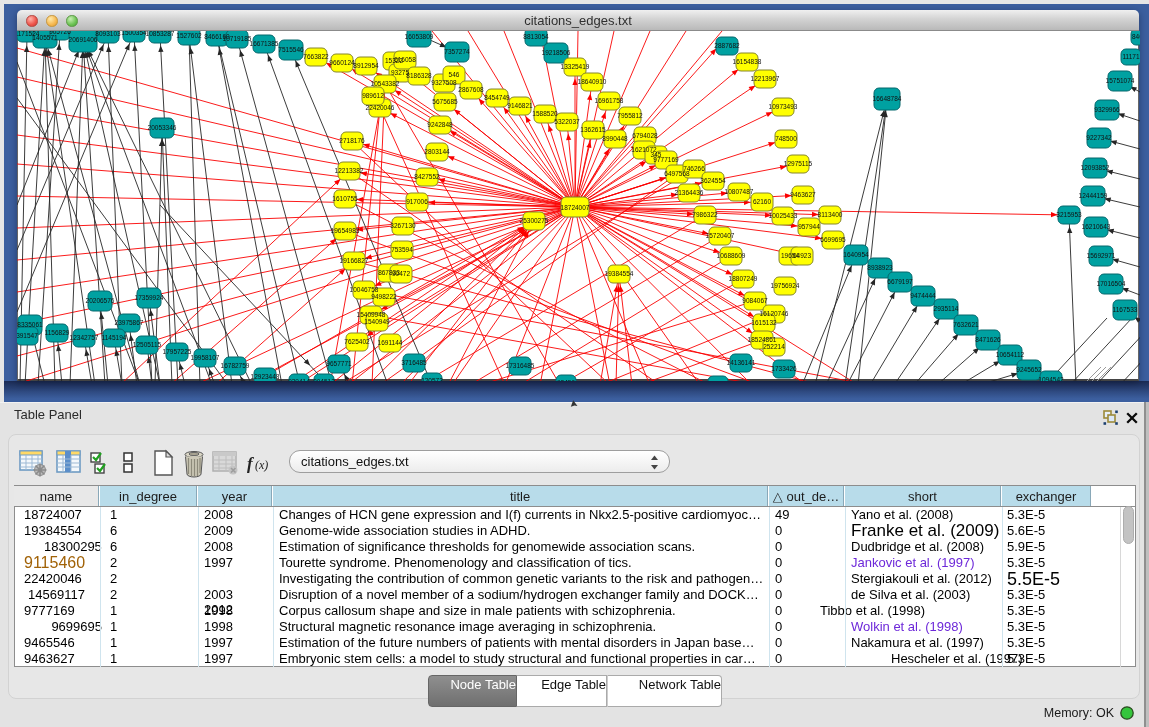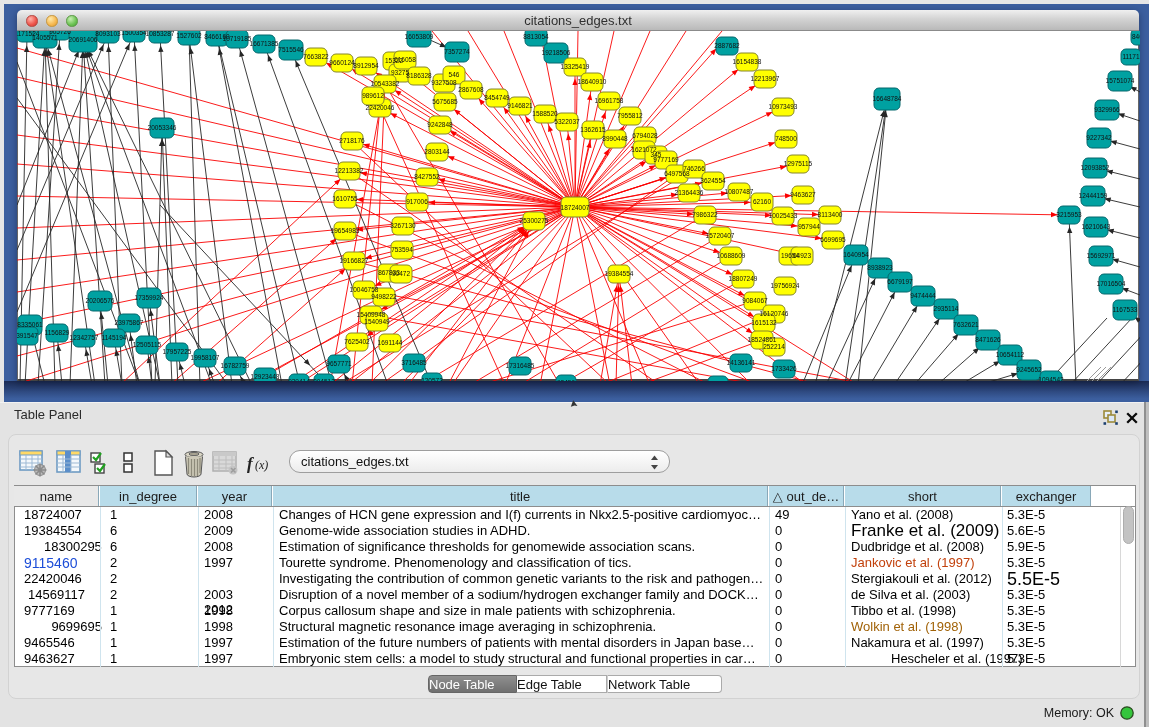--- a/index.html
+++ b/index.html
@@ -10,21 +10,21 @@
   border-radius:5px 5px 0 0; box-shadow:0 2px 7px rgba(10,18,40,.45);}
 #titlebar {position:absolute;left:0;top:0;width:100%;height:21px;border-radius:5px 5px 0 0;
   background:linear-gradient(#f0f0f0,#d3d3d3 45%,#b9b9b9);border-bottom:1px solid #8b8b8b;}
 #titlebar .t {text-align:center;font-size:13px;line-height:21px;color:#303030;}
 .tl {position:absolute;top:5px;width:11.5px;height:11.5px;border-radius:50%;}
 #canvas {position:absolute;left:0;top:21px;width:1122px;height:350px;background:#fff;
   border-left:1px solid #666;border-right:1px solid #666;border-bottom:2px solid #444;overflow:hidden;}
 #tablepanel {position:absolute;left:0;top:402px;width:1149px;height:325px;border-top:1px solid #f2f2f2;background:#e3e3e3;}
 #tbl {position:absolute;left:14px;top:485px;width:1122px;height:182px;background:#fff;
   border:1px solid #8d8d8d;}
-.seg {position:absolute;top:675px;height:18px;font-size:13px;line-height:18px;text-align:left;color:#111;}
+.seg {position:absolute;top:675px;height:32px;font-size:13px;line-height:18px;text-align:right;color:#111;}
 </style></head><body>
 <div id="desktop"></div>
 <div id="deskshadow"></div>
 <div id="netwin">
  <div id="titlebar">
       <div class="t">citations_edges.txt</div>
   <div class="tl" style="left:9px;background:radial-gradient(circle at 35% 30%,#ffb3aa,#ee544a 60%,#c63f39);border:0.5px solid #b5423b;"></div>
   <div class="tl" style="left:29px;background:radial-gradient(circle at 35% 30%,#ffe9a8,#f6b850 60%,#d99b33);border:0.5px solid #c79437;"></div>
   <div class="tl" style="left:49px;background:radial-gradient(circle at 35% 30%,#c7eeb2,#6cc353 60%,#4ba23c);border:0.5px solid #57973f;"></div>
  </div>
@@ -753,54 +753,54 @@
 <div style="position:absolute;left:775px;top:523px;width:68px;height:16px;overflow:hidden;white-space:nowrap;font-size:13px;line-height:16px;color:#000;">0</div>
 <div style="position:absolute;left:851px;top:523px;width:149px;height:16px;overflow:hidden;white-space:nowrap;font-size:17px;line-height:16px;color:#000;">Franke et al. (2009)</div>
 <div style="position:absolute;left:1007px;top:523px;width:82px;height:16px;overflow:hidden;white-space:nowrap;font-size:13px;line-height:16px;color:#000;">5.6E-5</div>
 <div style="position:absolute;left:24px;top:539px;width:78px;height:16px;overflow:hidden;white-space:nowrap;font-size:13px;line-height:16px;color:#000;margin-left:20px;">18300295</div>
 <div style="position:absolute;left:110px;top:539px;width:90px;height:16px;overflow:hidden;white-space:nowrap;font-size:13px;line-height:16px;color:#000;">6</div>
 <div style="position:absolute;left:204px;top:539px;width:67px;height:16px;overflow:hidden;white-space:nowrap;font-size:13px;line-height:16px;color:#000;">2008</div>
 <div style="position:absolute;left:279px;top:539px;width:488px;height:16px;overflow:hidden;white-space:nowrap;font-size:13px;line-height:16px;color:#000;">Estimation of significance thresholds for genomewide association scans.</div>
 <div style="position:absolute;left:775px;top:539px;width:68px;height:16px;overflow:hidden;white-space:nowrap;font-size:13px;line-height:16px;color:#000;">0</div>
 <div style="position:absolute;left:851px;top:539px;width:149px;height:16px;overflow:hidden;white-space:nowrap;font-size:13px;line-height:16px;color:#000;">Dudbridge et al. (2008)</div>
 <div style="position:absolute;left:1007px;top:539px;width:82px;height:16px;overflow:hidden;white-space:nowrap;font-size:13px;line-height:16px;color:#000;">5.9E-5</div>
-<div style="position:absolute;left:24px;top:555px;width:78px;height:16px;overflow:hidden;white-space:nowrap;font-size:14px;line-height:16px;color:#1d4ed8;">9115460</div>
+<div style="position:absolute;left:24px;top:555px;width:78px;height:16px;overflow:hidden;white-space:nowrap;font-size:16px;line-height:16px;color:#a16207;">9115460</div>
 <div style="position:absolute;left:110px;top:555px;width:90px;height:16px;overflow:hidden;white-space:nowrap;font-size:13px;line-height:16px;color:#000;">2</div>
 <div style="position:absolute;left:204px;top:555px;width:67px;height:16px;overflow:hidden;white-space:nowrap;font-size:13px;line-height:16px;color:#000;">1997</div>
 <div style="position:absolute;left:279px;top:555px;width:488px;height:16px;overflow:hidden;white-space:nowrap;font-size:13px;line-height:16px;color:#000;">Tourette syndrome. Phenomenology and classification of tics.</div>
 <div style="position:absolute;left:775px;top:555px;width:68px;height:16px;overflow:hidden;white-space:nowrap;font-size:13px;line-height:16px;color:#000;">0</div>
-<div style="position:absolute;left:851px;top:555px;width:149px;height:16px;overflow:hidden;white-space:nowrap;font-size:13px;line-height:16px;color:#c2410c;">Jankovic et al. (1997)</div>
+<div style="position:absolute;left:851px;top:555px;width:149px;height:16px;overflow:hidden;white-space:nowrap;font-size:13px;line-height:16px;color:#6d28d9;">Jankovic et al. (1997)</div>
 <div style="position:absolute;left:1007px;top:555px;width:82px;height:16px;overflow:hidden;white-space:nowrap;font-size:13px;line-height:16px;color:#000;">5.3E-5</div>
 <div style="position:absolute;left:24px;top:571px;width:78px;height:16px;overflow:hidden;white-space:nowrap;font-size:13px;line-height:16px;color:#000;">22420046</div>
 <div style="position:absolute;left:110px;top:571px;width:90px;height:16px;overflow:hidden;white-space:nowrap;font-size:13px;line-height:16px;color:#000;">2</div>
 <div style="position:absolute;left:204px;top:602px;width:67px;height:16px;overflow:hidden;white-space:nowrap;font-size:13px;line-height:16px;color:#000;">2012</div>
 <div style="position:absolute;left:279px;top:571px;width:488px;height:16px;overflow:hidden;white-space:nowrap;font-size:13px;line-height:16px;color:#000;">Investigating the contribution of common genetic variants to the risk and pathogen…</div>
 <div style="position:absolute;left:775px;top:571px;width:68px;height:16px;overflow:hidden;white-space:nowrap;font-size:13px;line-height:16px;color:#000;">0</div>
 <div style="position:absolute;left:851px;top:571px;width:149px;height:16px;overflow:hidden;white-space:nowrap;font-size:13px;line-height:16px;color:#000;">Stergiakouli et al. (2012)</div>
 <div style="position:absolute;left:1007px;top:571px;width:82px;height:16px;overflow:hidden;white-space:nowrap;font-size:18px;line-height:16px;color:#000;">5.5E-5</div>
 <div style="position:absolute;left:28px;top:587px;width:78px;height:16px;overflow:hidden;white-space:nowrap;font-size:13px;line-height:16px;color:#000;">14569117</div>
 <div style="position:absolute;left:110px;top:587px;width:90px;height:16px;overflow:hidden;white-space:nowrap;font-size:13px;line-height:16px;color:#000;">2</div>
 <div style="position:absolute;left:204px;top:587px;width:67px;height:16px;overflow:hidden;white-space:nowrap;font-size:13px;line-height:16px;color:#000;">2003</div>
 <div style="position:absolute;left:279px;top:587px;width:488px;height:16px;overflow:hidden;white-space:nowrap;font-size:13px;line-height:16px;color:#000;">Disruption of a novel member of a sodium/hydrogen exchanger family and DOCK…</div>
 <div style="position:absolute;left:775px;top:587px;width:68px;height:16px;overflow:hidden;white-space:nowrap;font-size:13px;line-height:16px;color:#000;">0</div>
 <div style="position:absolute;left:851px;top:587px;width:149px;height:16px;overflow:hidden;white-space:nowrap;font-size:13px;line-height:16px;color:#000;">de Silva et al. (2003)</div>
 <div style="position:absolute;left:1007px;top:587px;width:82px;height:16px;overflow:hidden;white-space:nowrap;font-size:13px;line-height:16px;color:#000;">5.3E-5</div>
 <div style="position:absolute;left:24px;top:603px;width:78px;height:16px;overflow:hidden;white-space:nowrap;font-size:13px;line-height:16px;color:#000;">9777169</div>
 <div style="position:absolute;left:110px;top:603px;width:90px;height:16px;overflow:hidden;white-space:nowrap;font-size:13px;line-height:16px;color:#000;">1</div>
 <div style="position:absolute;left:204px;top:603px;width:67px;height:16px;overflow:hidden;white-space:nowrap;font-size:13px;line-height:16px;color:#000;">1998</div>
 <div style="position:absolute;left:279px;top:603px;width:488px;height:16px;overflow:hidden;white-space:nowrap;font-size:13px;line-height:16px;color:#000;">Corpus callosum shape and size in male patients with schizophrenia.</div>
 <div style="position:absolute;left:775px;top:603px;width:68px;height:16px;overflow:hidden;white-space:nowrap;font-size:13px;line-height:16px;color:#000;">0</div>
-<div style="position:absolute;left:851px;top:603px;width:149px;height:16px;overflow:hidden;white-space:nowrap;font-size:13px;line-height:16px;color:#000;">Tibbo et al. (1998)</div>
+<div style="position:absolute;left:820px;top:603px;width:149px;height:16px;overflow:hidden;white-space:nowrap;font-size:13px;line-height:16px;color:#000;">Tibbo et al. (1998)</div>
 <div style="position:absolute;left:1007px;top:603px;width:82px;height:16px;overflow:hidden;white-space:nowrap;font-size:13px;line-height:16px;color:#000;">5.3E-5</div>
 <div style="position:absolute;left:24px;top:619px;width:78px;height:16px;overflow:hidden;white-space:nowrap;font-size:13px;line-height:16px;color:#000;text-align:right;">9699695</div>
 <div style="position:absolute;left:110px;top:619px;width:90px;height:16px;overflow:hidden;white-space:nowrap;font-size:13px;line-height:16px;color:#000;">1</div>
 <div style="position:absolute;left:204px;top:619px;width:67px;height:16px;overflow:hidden;white-space:nowrap;font-size:13px;line-height:16px;color:#000;">1998</div>
 <div style="position:absolute;left:279px;top:619px;width:488px;height:16px;overflow:hidden;white-space:nowrap;font-size:13px;line-height:16px;color:#000;">Structural magnetic resonance image averaging in schizophrenia.</div>
 <div style="position:absolute;left:775px;top:619px;width:68px;height:16px;overflow:hidden;white-space:nowrap;font-size:13px;line-height:16px;color:#000;">0</div>
-<div style="position:absolute;left:851px;top:619px;width:149px;height:16px;overflow:hidden;white-space:nowrap;font-size:13px;line-height:16px;color:#a16207;">Wolkin et al. (1998)</div>
+<div style="position:absolute;left:851px;top:619px;width:149px;height:16px;overflow:hidden;white-space:nowrap;font-size:13px;line-height:16px;color:#6d28d9;">Wolkin et al. (1998)</div>
 <div style="position:absolute;left:1007px;top:619px;width:82px;height:16px;overflow:hidden;white-space:nowrap;font-size:13px;line-height:16px;color:#000;">5.3E-5</div>
 <div style="position:absolute;left:24px;top:635px;width:78px;height:16px;overflow:hidden;white-space:nowrap;font-size:13px;line-height:16px;color:#000;">9465546</div>
 <div style="position:absolute;left:110px;top:635px;width:90px;height:16px;overflow:hidden;white-space:nowrap;font-size:13px;line-height:16px;color:#000;">1</div>
 <div style="position:absolute;left:204px;top:635px;width:67px;height:16px;overflow:hidden;white-space:nowrap;font-size:13px;line-height:16px;color:#000;">1997</div>
 <div style="position:absolute;left:279px;top:635px;width:488px;height:16px;overflow:hidden;white-space:nowrap;font-size:13px;line-height:16px;color:#000;">Estimation of the future numbers of patients with mental disorders in Japan base…</div>
 <div style="position:absolute;left:775px;top:635px;width:68px;height:16px;overflow:hidden;white-space:nowrap;font-size:13px;line-height:16px;color:#000;">0</div>
 <div style="position:absolute;left:851px;top:635px;width:149px;height:16px;overflow:hidden;white-space:nowrap;font-size:13px;line-height:16px;color:#000;">Nakamura et al. (1997)</div>
 <div style="position:absolute;left:1007px;top:635px;width:82px;height:16px;overflow:hidden;white-space:nowrap;font-size:13px;line-height:16px;color:#000;">5.3E-5</div>
 <div style="position:absolute;left:24px;top:651px;width:78px;height:16px;overflow:hidden;white-space:nowrap;font-size:13px;line-height:16px;color:#000;">9463627</div>
 <div style="position:absolute;left:110px;top:651px;width:90px;height:16px;overflow:hidden;white-space:nowrap;font-size:13px;line-height:16px;color:#000;">1</div>

